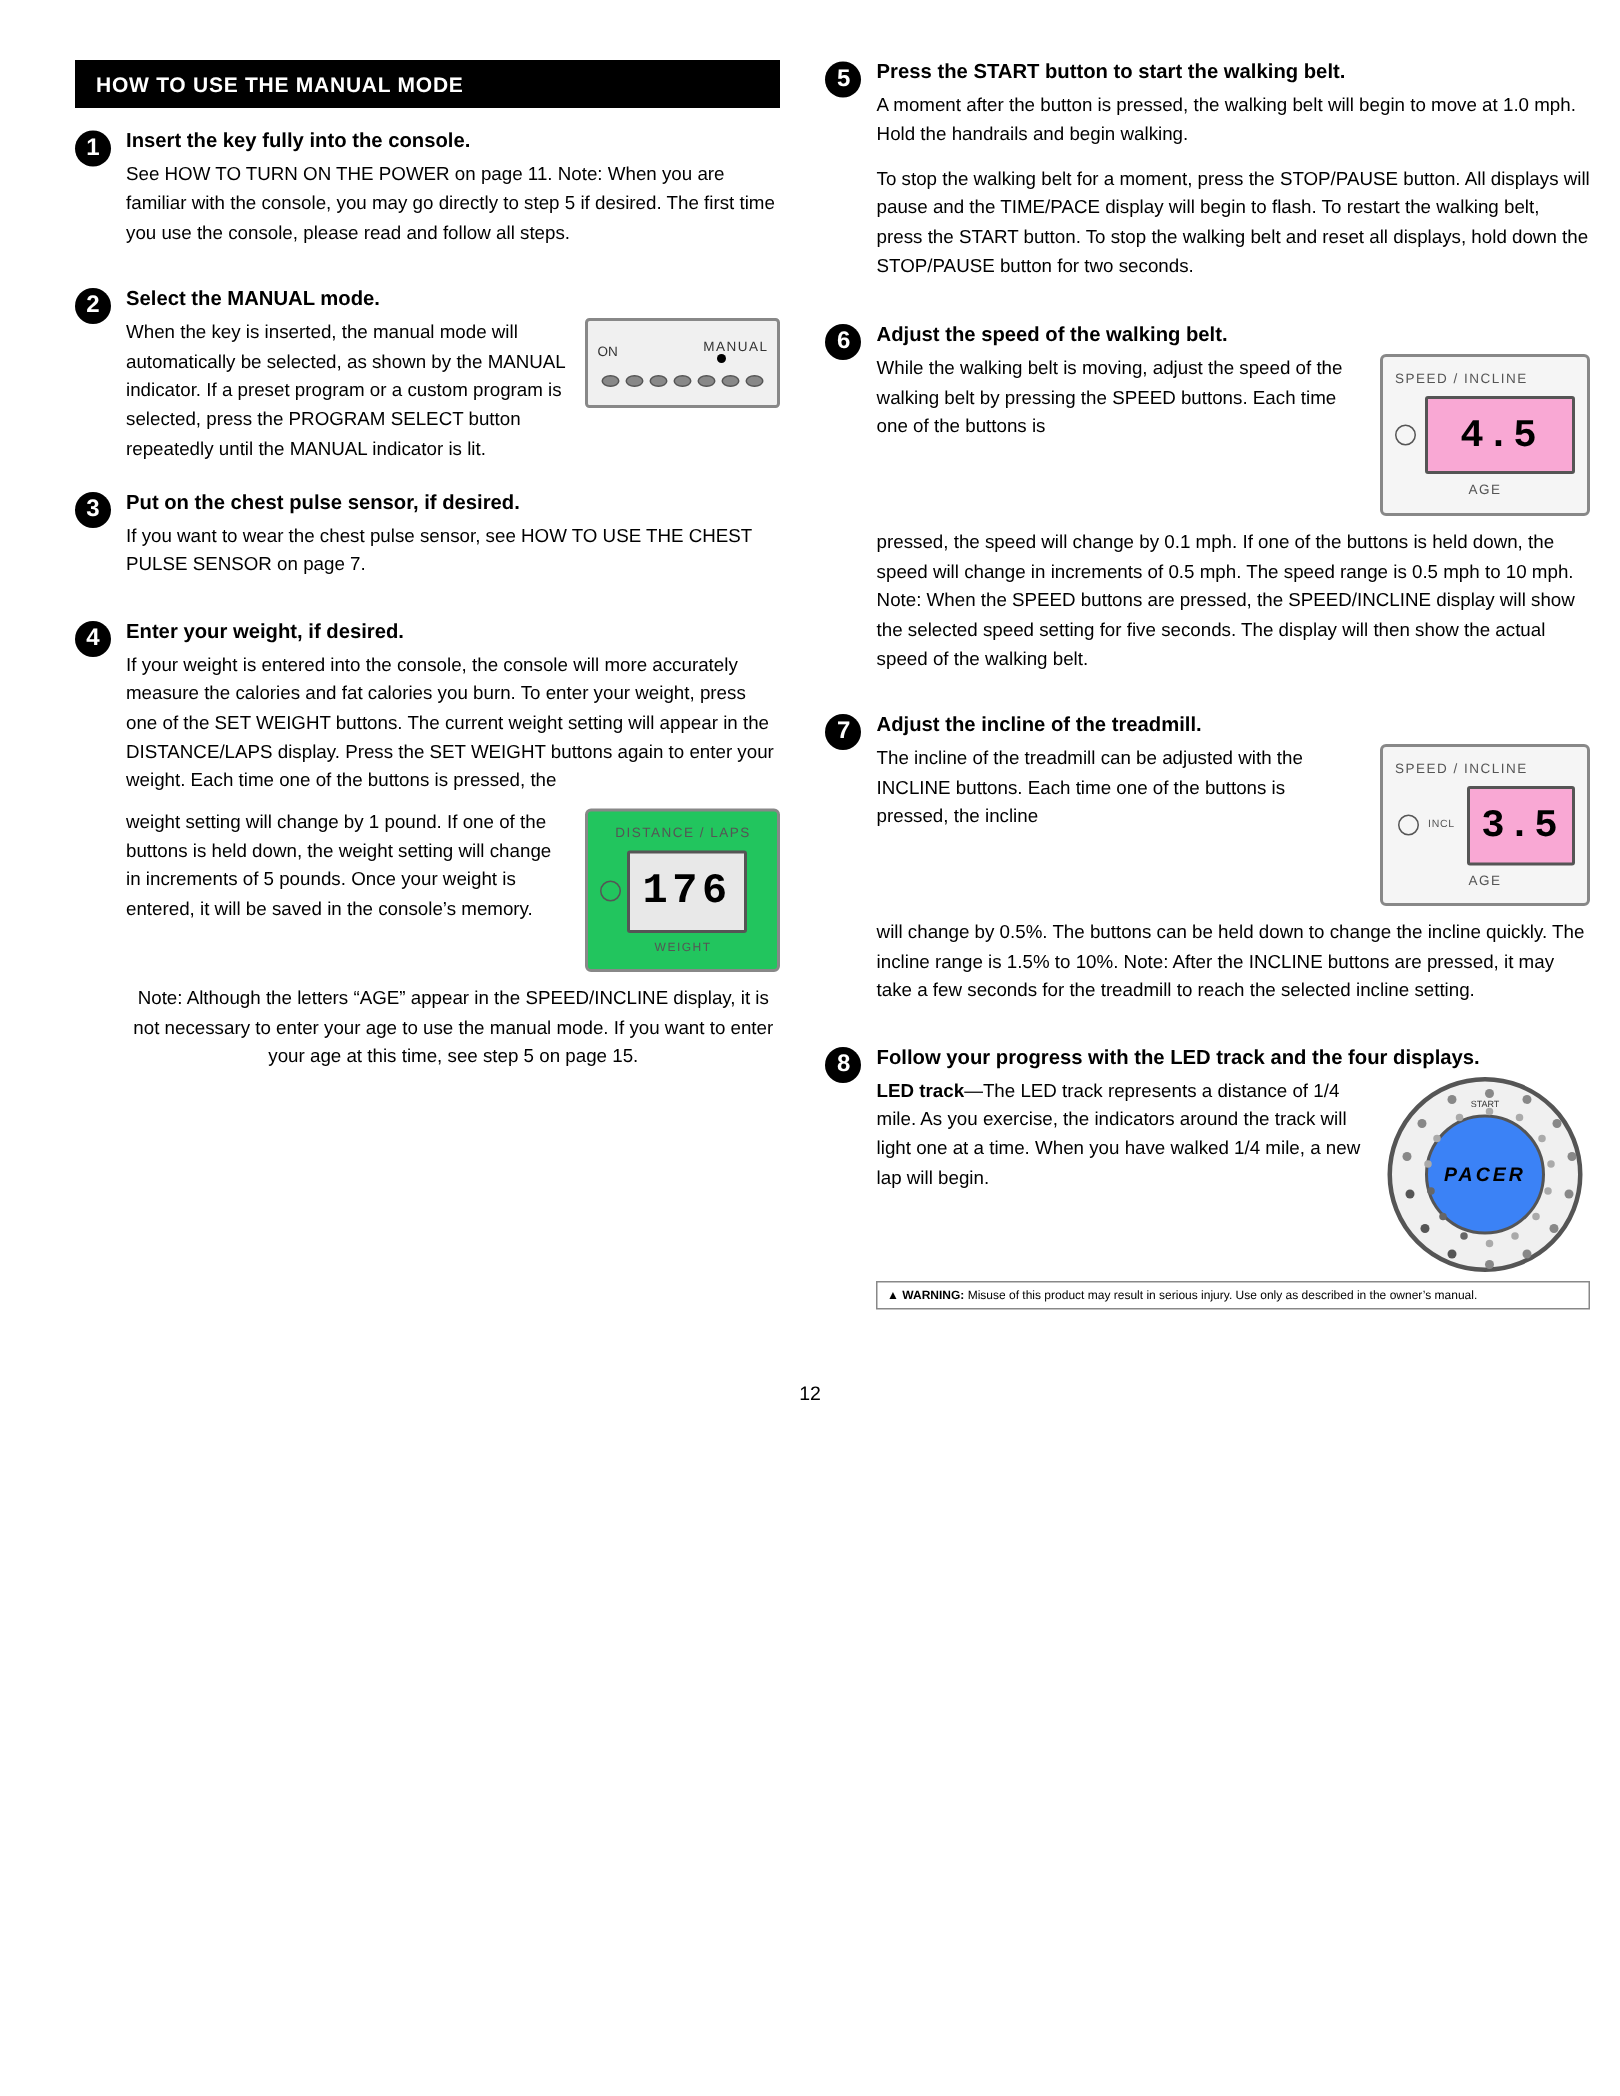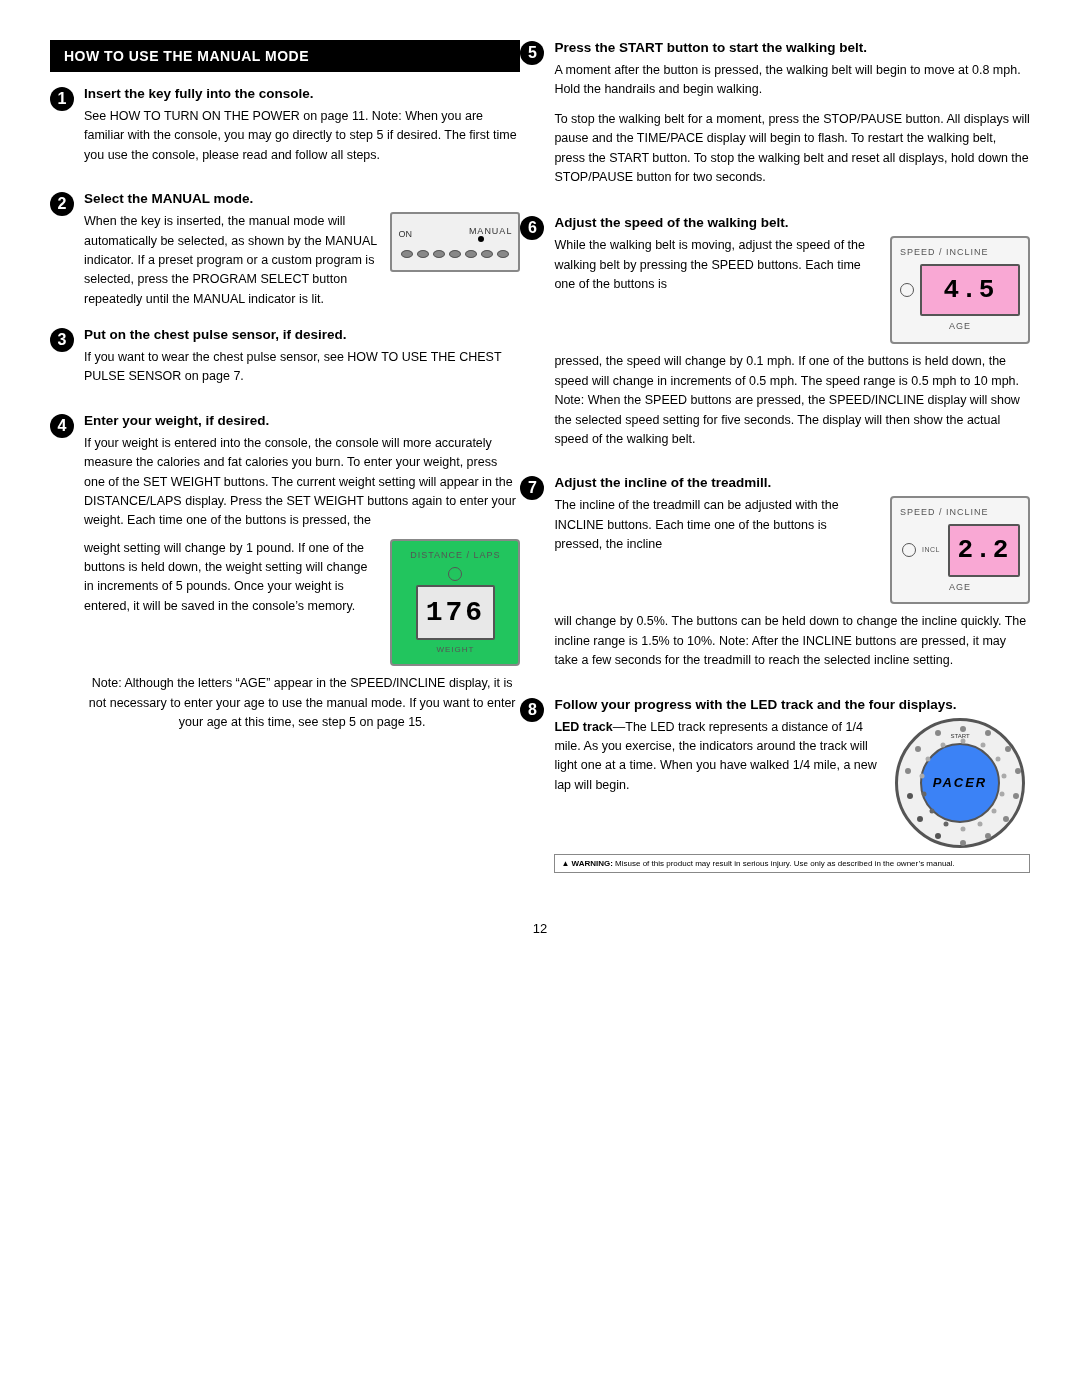--- a/index.html
+++ b/index.html
@@ -7,20 +7,21 @@
       font-family: Arial, Helvetica, sans-serif;
       font-size: 13px;
       background: #fff;
       color: #000;
       width: 1080px;
       min-height: 1397px;
       padding: 40px 50px;
     }
     .page-container {
       display: flex;
+      gap: 30px;
       width: 100%;
     }
     .left-col {
       width: 48%;
       flex-shrink: 0;
     }
     .right-col {
       width: 52%;
       flex-shrink: 0;
     }
@@ -129,21 +130,20 @@
       height: 14px;
       border: 1.5px solid #555;
       border-radius: 50%;
       display: inline-block;
       flex-shrink: 0;
     }
     .display-row {
       display: flex;
       align-items: center;
       gap: 4px;
-      flex-direction: column;
     }
     .manual-mode-figure {
       border: 2px solid #888;
       width: 130px;
       height: 60px;
       flex-shrink: 0;
       display: flex;
       flex-direction: column;
       align-items: center;
       justify-content: center;
@@ -364,21 +364,21 @@
     </div>
   </div>
 
   <div class="right-col">
 
     <div class="step">
       <div class="step-number">5</div>
       <div class="step-content">
         <div class="step-title">Press the START button to start the walking belt.</div>
         <div class="step-body step5-body">
-          <p>A moment after the button is pressed, the walking belt will begin to move at 0.8 mph. Hold the handrails and begin walking.</p>
+          <p>A moment after the button is pressed, the walking belt will begin to move at 1.0 mph. Hold the handrails and begin walking.</p>
           <p>To stop the walking belt for a moment, press the STOP/PAUSE button. All displays will pause and the TIME/PACE display will begin to flash. To restart the walking belt, press the START button. To stop the walking belt and reset all displays, hold down the STOP/PAUSE button for two seconds.</p>
         </div>
       </div>
     </div>
 
     <div class="step">
       <div class="step-number">6</div>
       <div class="step-content">
         <div class="step-title">Adjust the speed of the walking belt.</div>
         <div class="step-body">
@@ -413,21 +413,21 @@
             </div>
             <div class="speed-display-box">
               <div class="speed-label-row">
                 <span>SPEED / INCLINE</span>
               </div>
               <div class="speed-screen-row">
                 <div class="incl-icon" style="margin-left:2px;"></div>
                 <div style="display:flex;flex-direction:column;font-size:8px;color:#555;margin-right:2px;">
                   <span style="letter-spacing:0.5px;text-transform:uppercase;font-size:7px;">INCL</span>
                 </div>
-                <div class="speed-screen">2.2</div>
+                <div class="speed-screen">3.5</div>
               </div>
               <div class="speed-age-label">AGE</div>
             </div>
           </div>
           <p style="margin-top:8px;">will change by 0.5%. The buttons can be held down to change the incline quickly. The incline range is 1.5% to 10%. Note: After the INCLINE buttons are pressed, it may take a few seconds for the treadmill to reach the selected incline setting.</p>
         </div>
       </div>
     </div>
 
     <div class="step">

